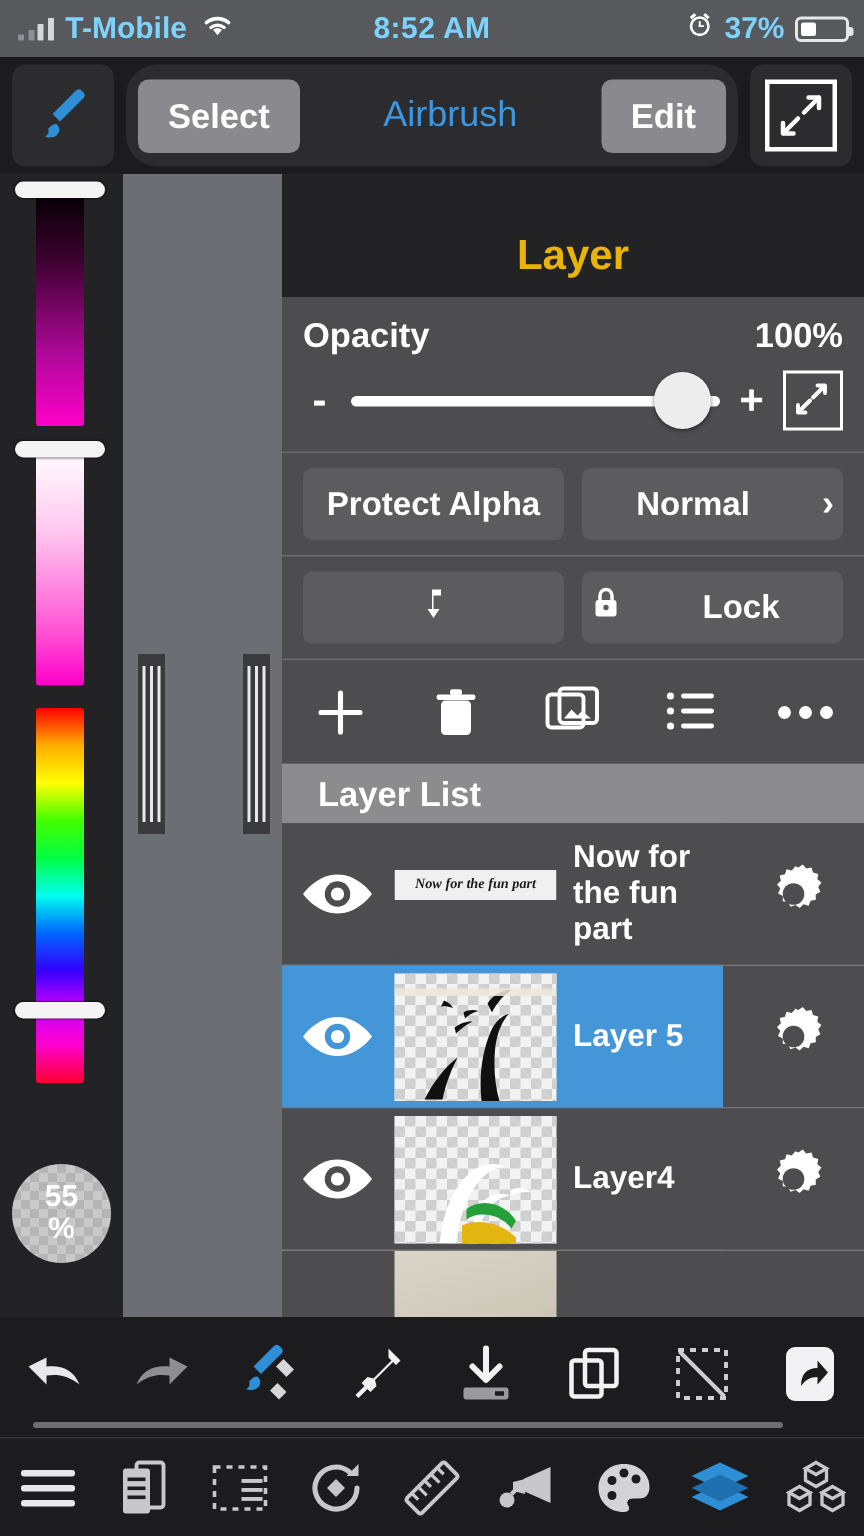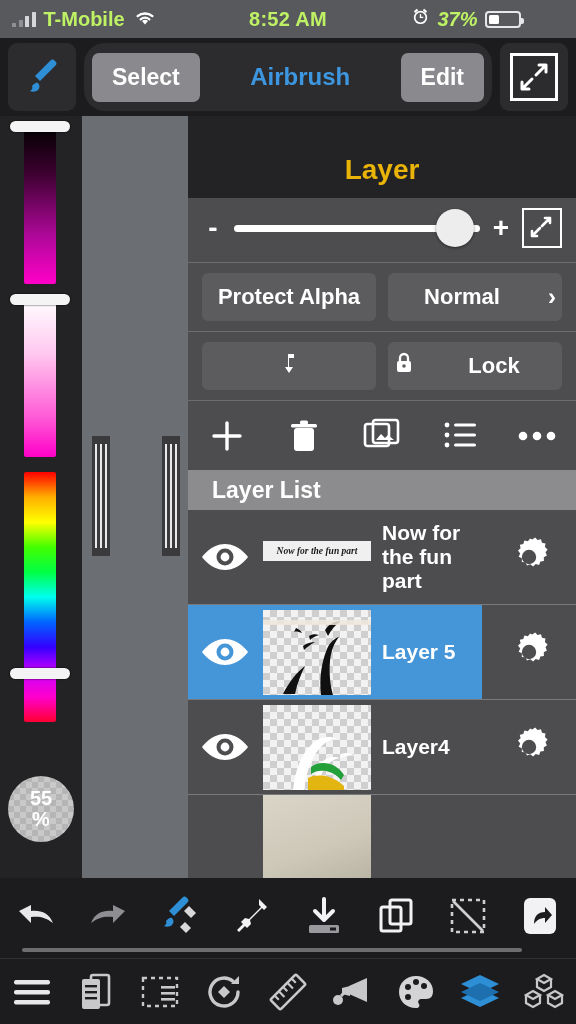--- a/index.html
+++ b/index.html
@@ -7,26 +7,26 @@
     width: 576px; height: 1024px;
     background: #1c1c1e;
     font-family: "Liberation Sans", sans-serif;
     overflow: hidden;
   }
   #app { position: relative; width: 576px; height: 1024px; }
 
   
   .statusbar {
     position: absolute; top: 0; left: 0; width: 576px; height: 38px;
-    background: #58595d; color: #bef264;
+    background: #58595d; color: #7dd3fc;
     display: flex; align-items: center; font-size: 20px; font-weight: bold;
   }
   .sb-left { display: flex; align-items: center; gap: 8px; padding-left: 12px; width: 220px; }
   .sb-center { flex: 1; text-align: center; letter-spacing: .3px; }
-  .sb-right { display: flex; align-items: center; justify-content: center; gap: 7px; width: 220px; font-style: italic; }
+  .sb-right { display: flex; align-items: center; justify-content: flex-end; gap: 7px; padding-right: 10px; width: 220px; }
   .bars { display: flex; align-items: flex-end; gap: 2.5px; height: 15px; }
   .bars i { display: block; width: 4px; background: #d6d7d9; border-radius: .5px; }
   .bars i:nth-child(1) { height: 4px; background:#8e9095;}
   .bars i:nth-child(2) { height: 7px; background:#8e9095;}
   .bars i:nth-child(3) { height: 11px; }
   .bars i:nth-child(4) { height: 15px; }
   .batt {
     width: 36px; height: 17px; border: 2px solid #e6e7e8; border-radius: 4px;
     position: relative; display: flex; align-items: center; padding: 2px;
   }
@@ -46,21 +46,21 @@
     display: flex; align-items: center; justify-content: center;
   }
   .seg-wrap {
     flex: 1; height: 68px; background: #2c2c2e; border-radius: 21px;
     display: flex; align-items: center; padding: 0 8px; gap: 6px;
   }
   .seg {
     background: #8a8a8e; color:#fff; font-size: 23px; font-weight: bold;
     border-radius: 7px; padding: 11px 20px;
   }
-  .seg-title { flex: 1; text-align: center; color: #3d97e0; font-size: 24px; font-weight: bold; }
+  .seg-title { flex: 1; text-align: center; color: #3d97e0; font-size: 24px; font-weight: normal; }
   .expand-btn {
     width: 68px; height: 68px; border-radius: 9px; background: #2c2c2e;
     display:flex; align-items:center; justify-content:center;
   }
   .expand-box { width: 48px; height: 48px; border: 3px solid #fff; position: relative; }
 
   
   .leftcol {
     position: absolute; top: 116px; left: 0; width: 82px; height: 762px;
     background: #232326;
@@ -273,20 +273,24 @@
       </div>
   </div>
 
   <div class="panel">
 
     <div class="panel-head">
       <h1>Layer</h1>
     </div>
 
     <div class="opacity-sec">
+      <div class="op-row">
+        <span>Opacity</span>
+        <span>100%</span>
+      </div>
       <div class="slider-row">
         <span class="minus">-</span>
         <div class="track-wrap">
           <div class="track-line"></div>
           <div class="knob"></div>
         </div>
         <span class="plus">+</span>
         <div class="mini-expand">
           <svg width="34" height="34" viewBox="0 0 34 34" style="position:absolute;top:0;left:0">
             <path d="M21 8h5v5M26 8l-8 8" stroke="#fff" stroke-width="2.6" fill="none" stroke-linecap="round" stroke-linejoin="round"></path>

